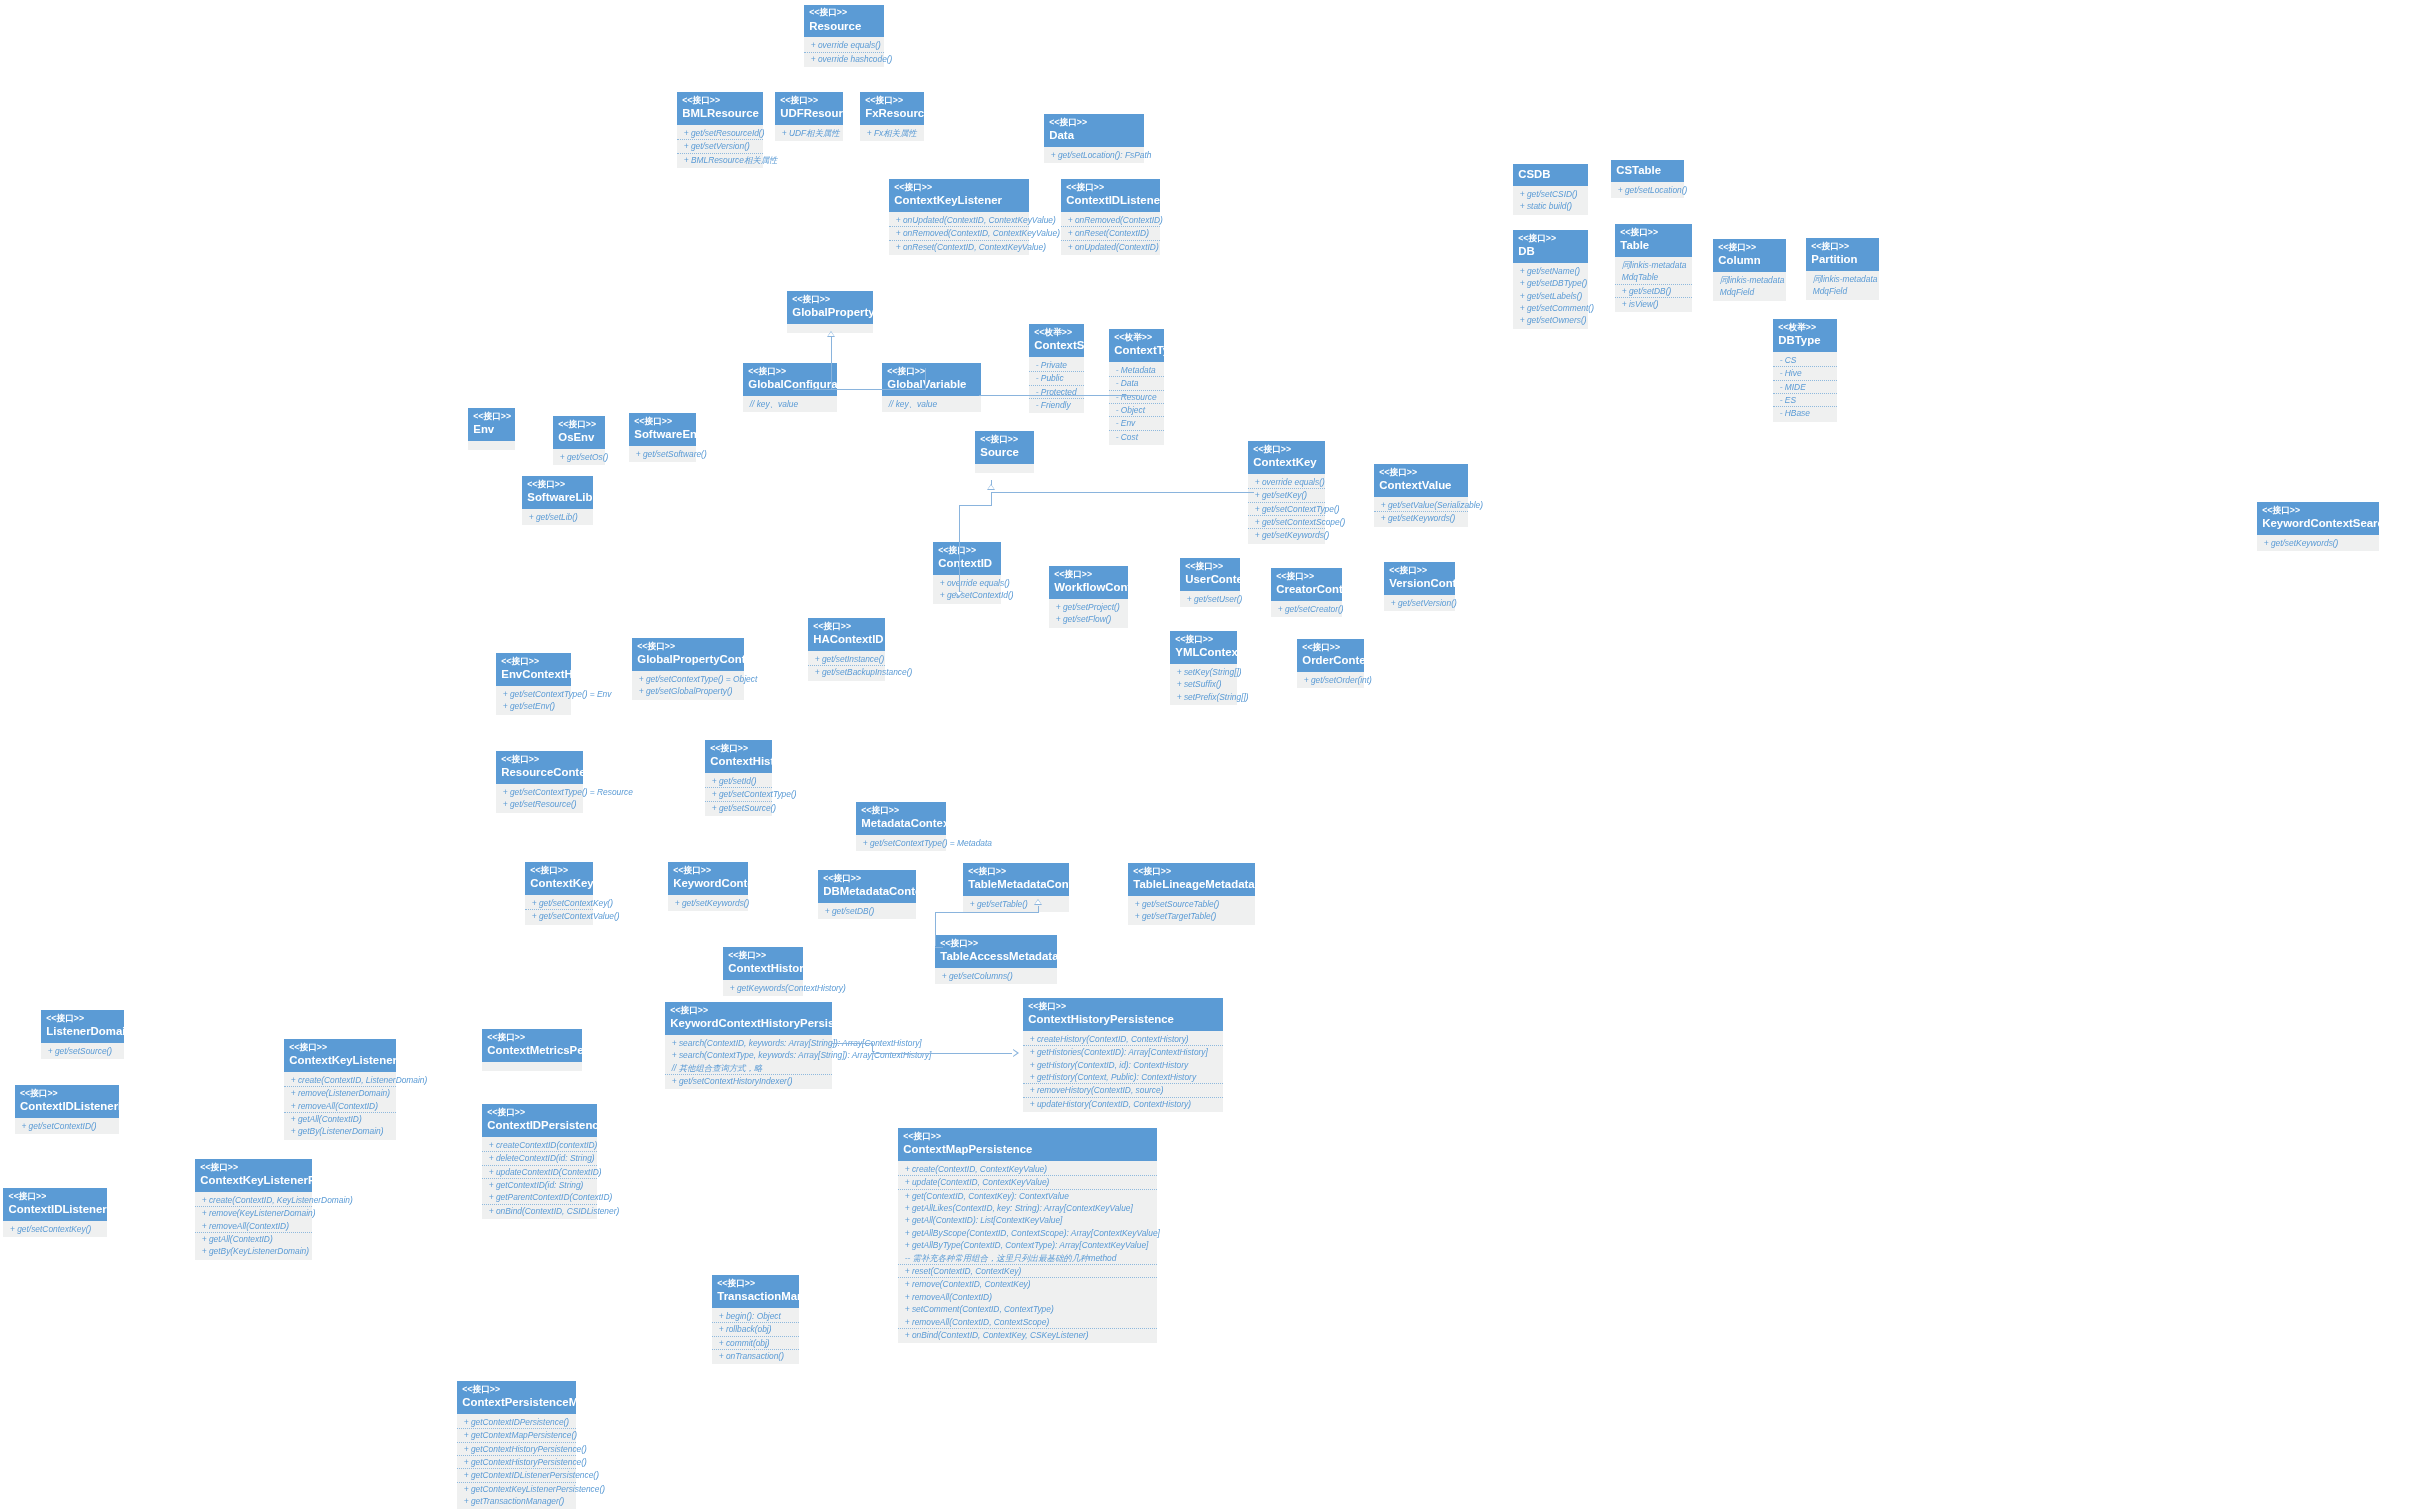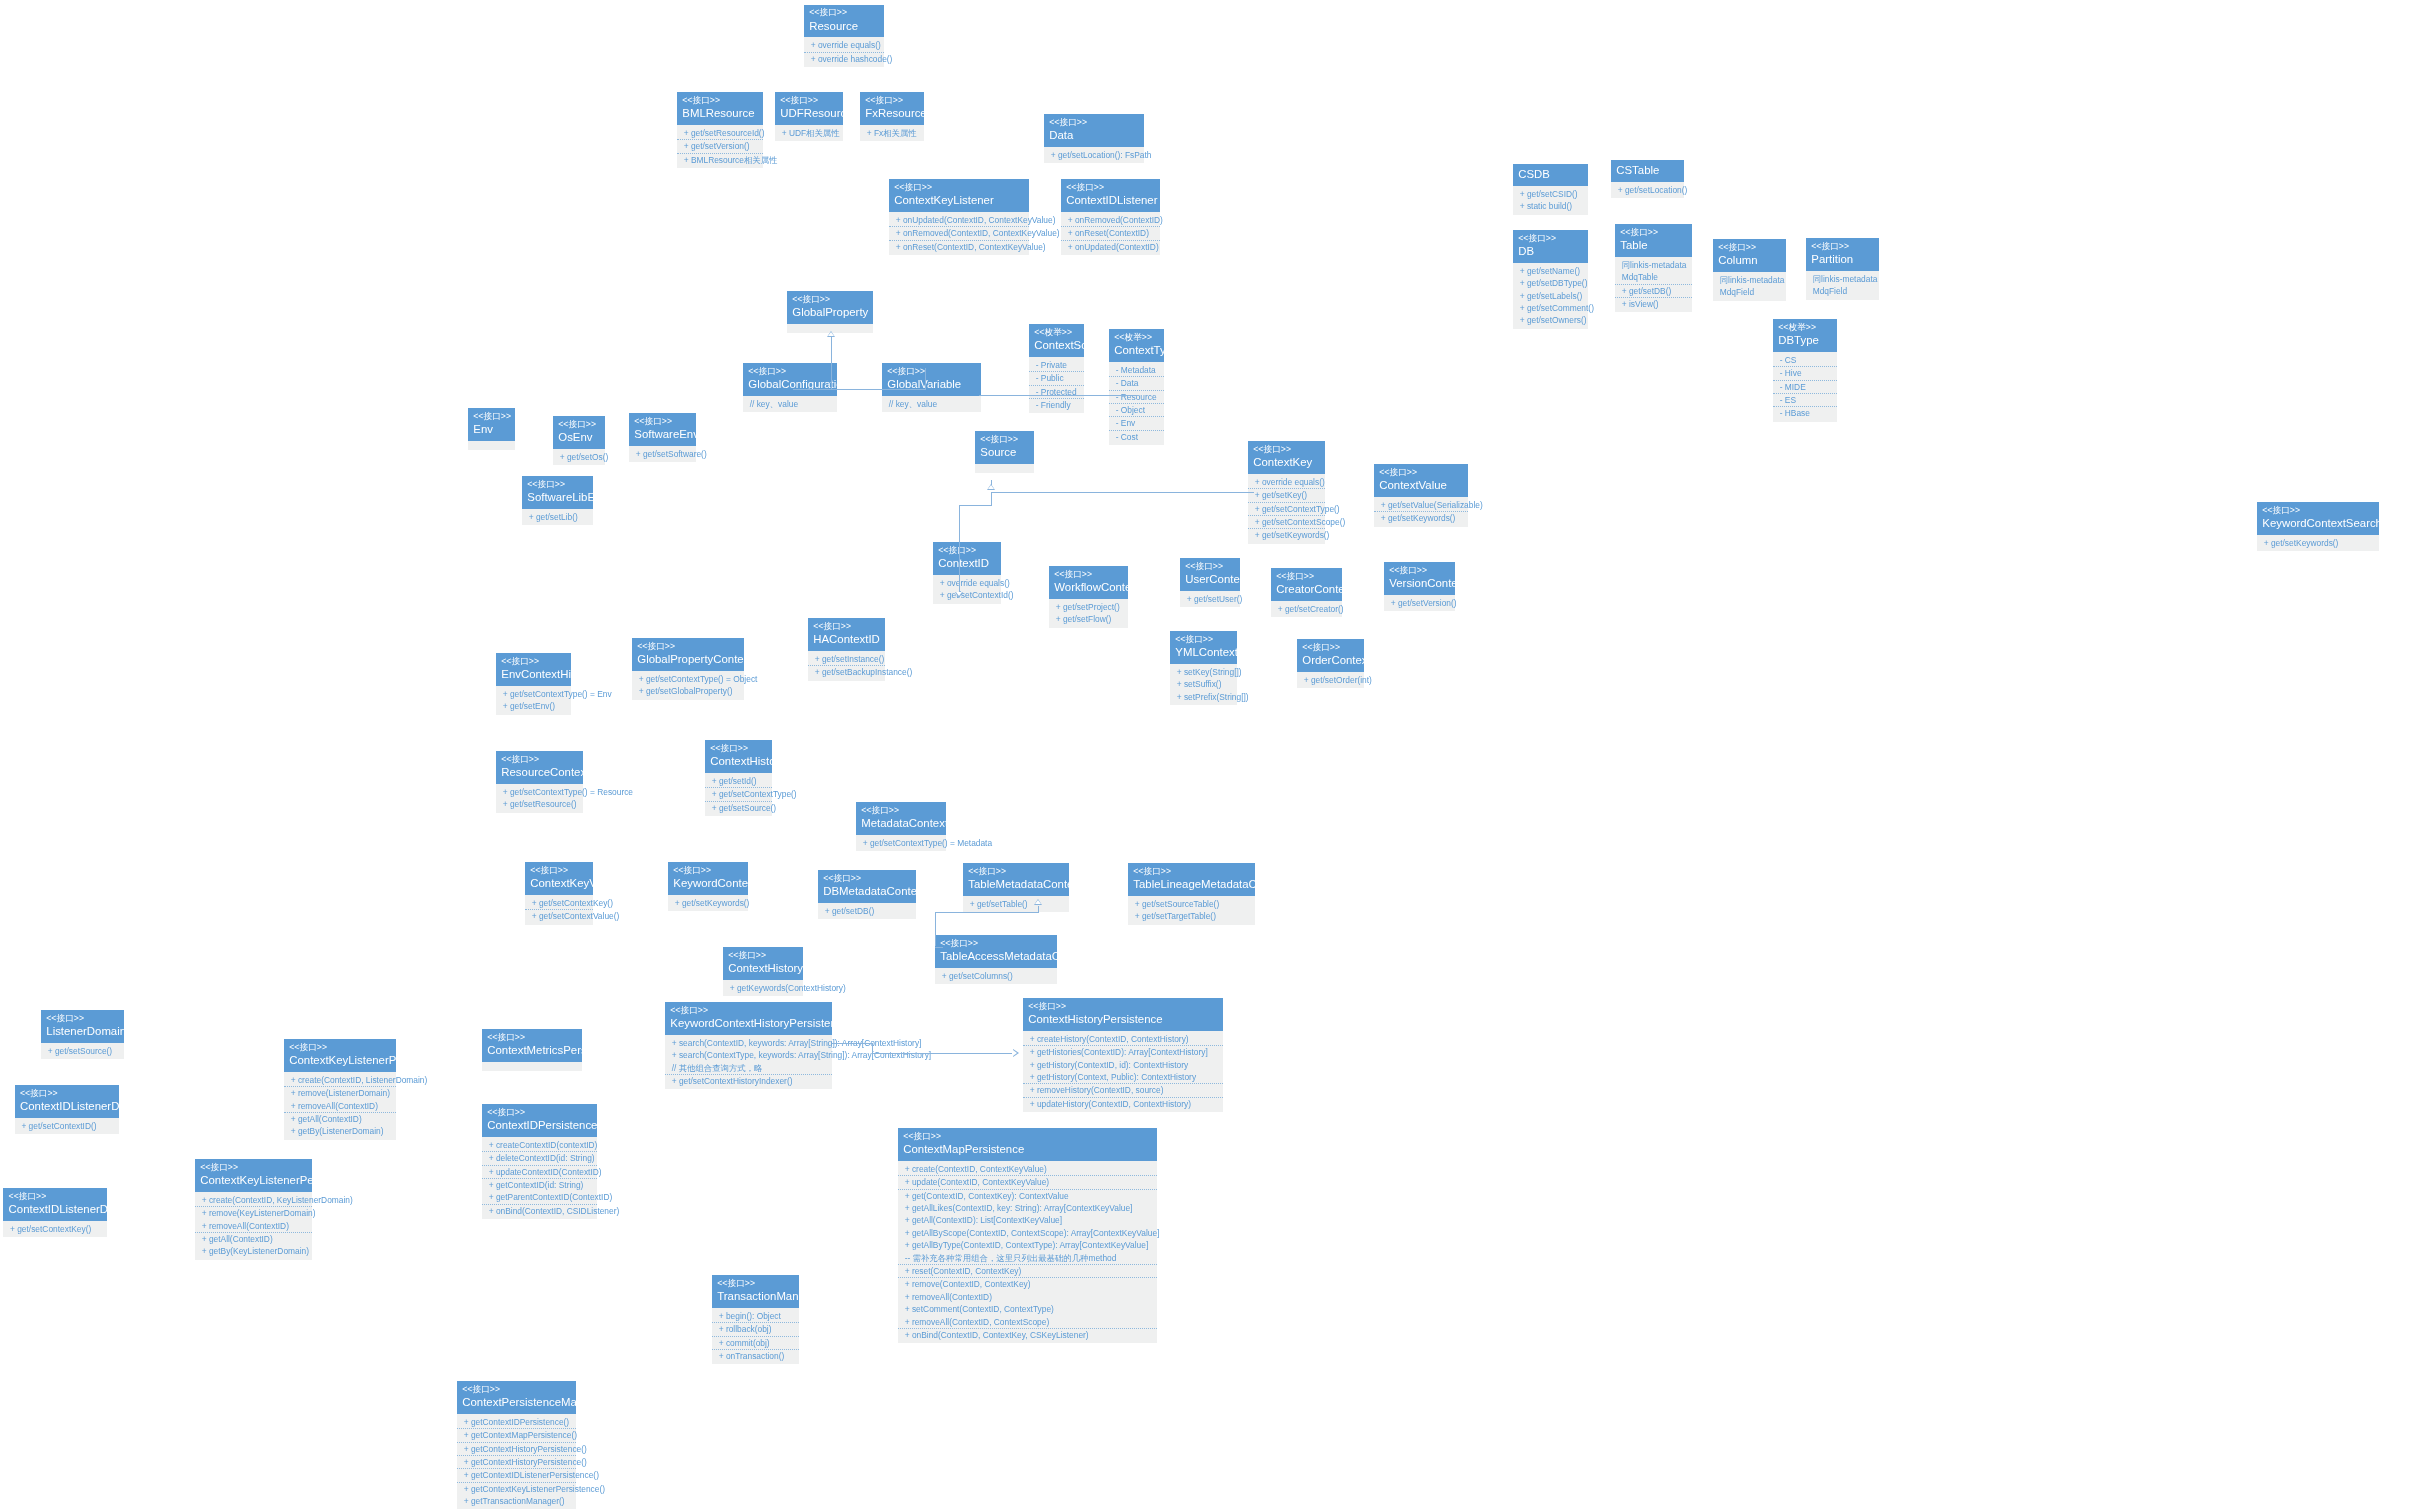--- a/index.html
+++ b/index.html
@@ -1,23 +1,23 @@
 <!DOCTYPE html>
 <html style="font-size:10.7px"><head>
 <meta charset="utf-8">
 <style>
   html,body{margin:0;padding:0;background:#ffffff;}
   body{font-family:"Liberation Sans","DejaVu Sans",sans-serif;}
   #canvas{position:relative;width:2413px;height:1510px;background:#fff;overflow:hidden;}
 
   .uml{position:absolute;box-sizing:border-box;}
-  .uml .hdr{background:#5b9bd5;color:#ffffff;padding:2.7px 5.3px 4.7px 5.3px;box-sizing:border-box;}
+  .uml .hdr{background:#5b9bd5;color:#ffffff;padding:2.7px 5.3px 4.7px 5.3px;box-sizing:border-box;font-weight:bold;}
   .uml .stereo{font-size:8.7px;line-height:10.7px;color:#ffffff;letter-spacing:0px;white-space:nowrap;}
   .uml .cname{font-size:11.4px;line-height:14px;color:#ffffff;white-space:nowrap;padding-top:0.7px;}
-  .uml .body{background:#eff0f0;padding:2px 0 2px 0;}
+  .uml .body{background:#eff0f0;padding:2px 0 2px 0;font-style:italic;}
   .uml .grp{padding:0;}
   .uml .grp + .grp{border-top:0.7px dotted #8fb9dd;}
   .uml .m{font-size:8.4px;line-height:10.4px;color:#5b9bd5;padding:1px 4px 1px 6.7px;white-space:nowrap;}
   .uml .emptybody{background:#eff0f0;height:9.4px;}
 
   
   .ln{position:absolute;background:#8ab4dd;}
   .lnh{height:0.7px;}
   .lnv{width:0.7px;}
   .tri-up-o{position:absolute;width:0;height:0;border-left:4px solid transparent;border-right:4px solid transparent;border-bottom:6px solid #8ab4dd;}

